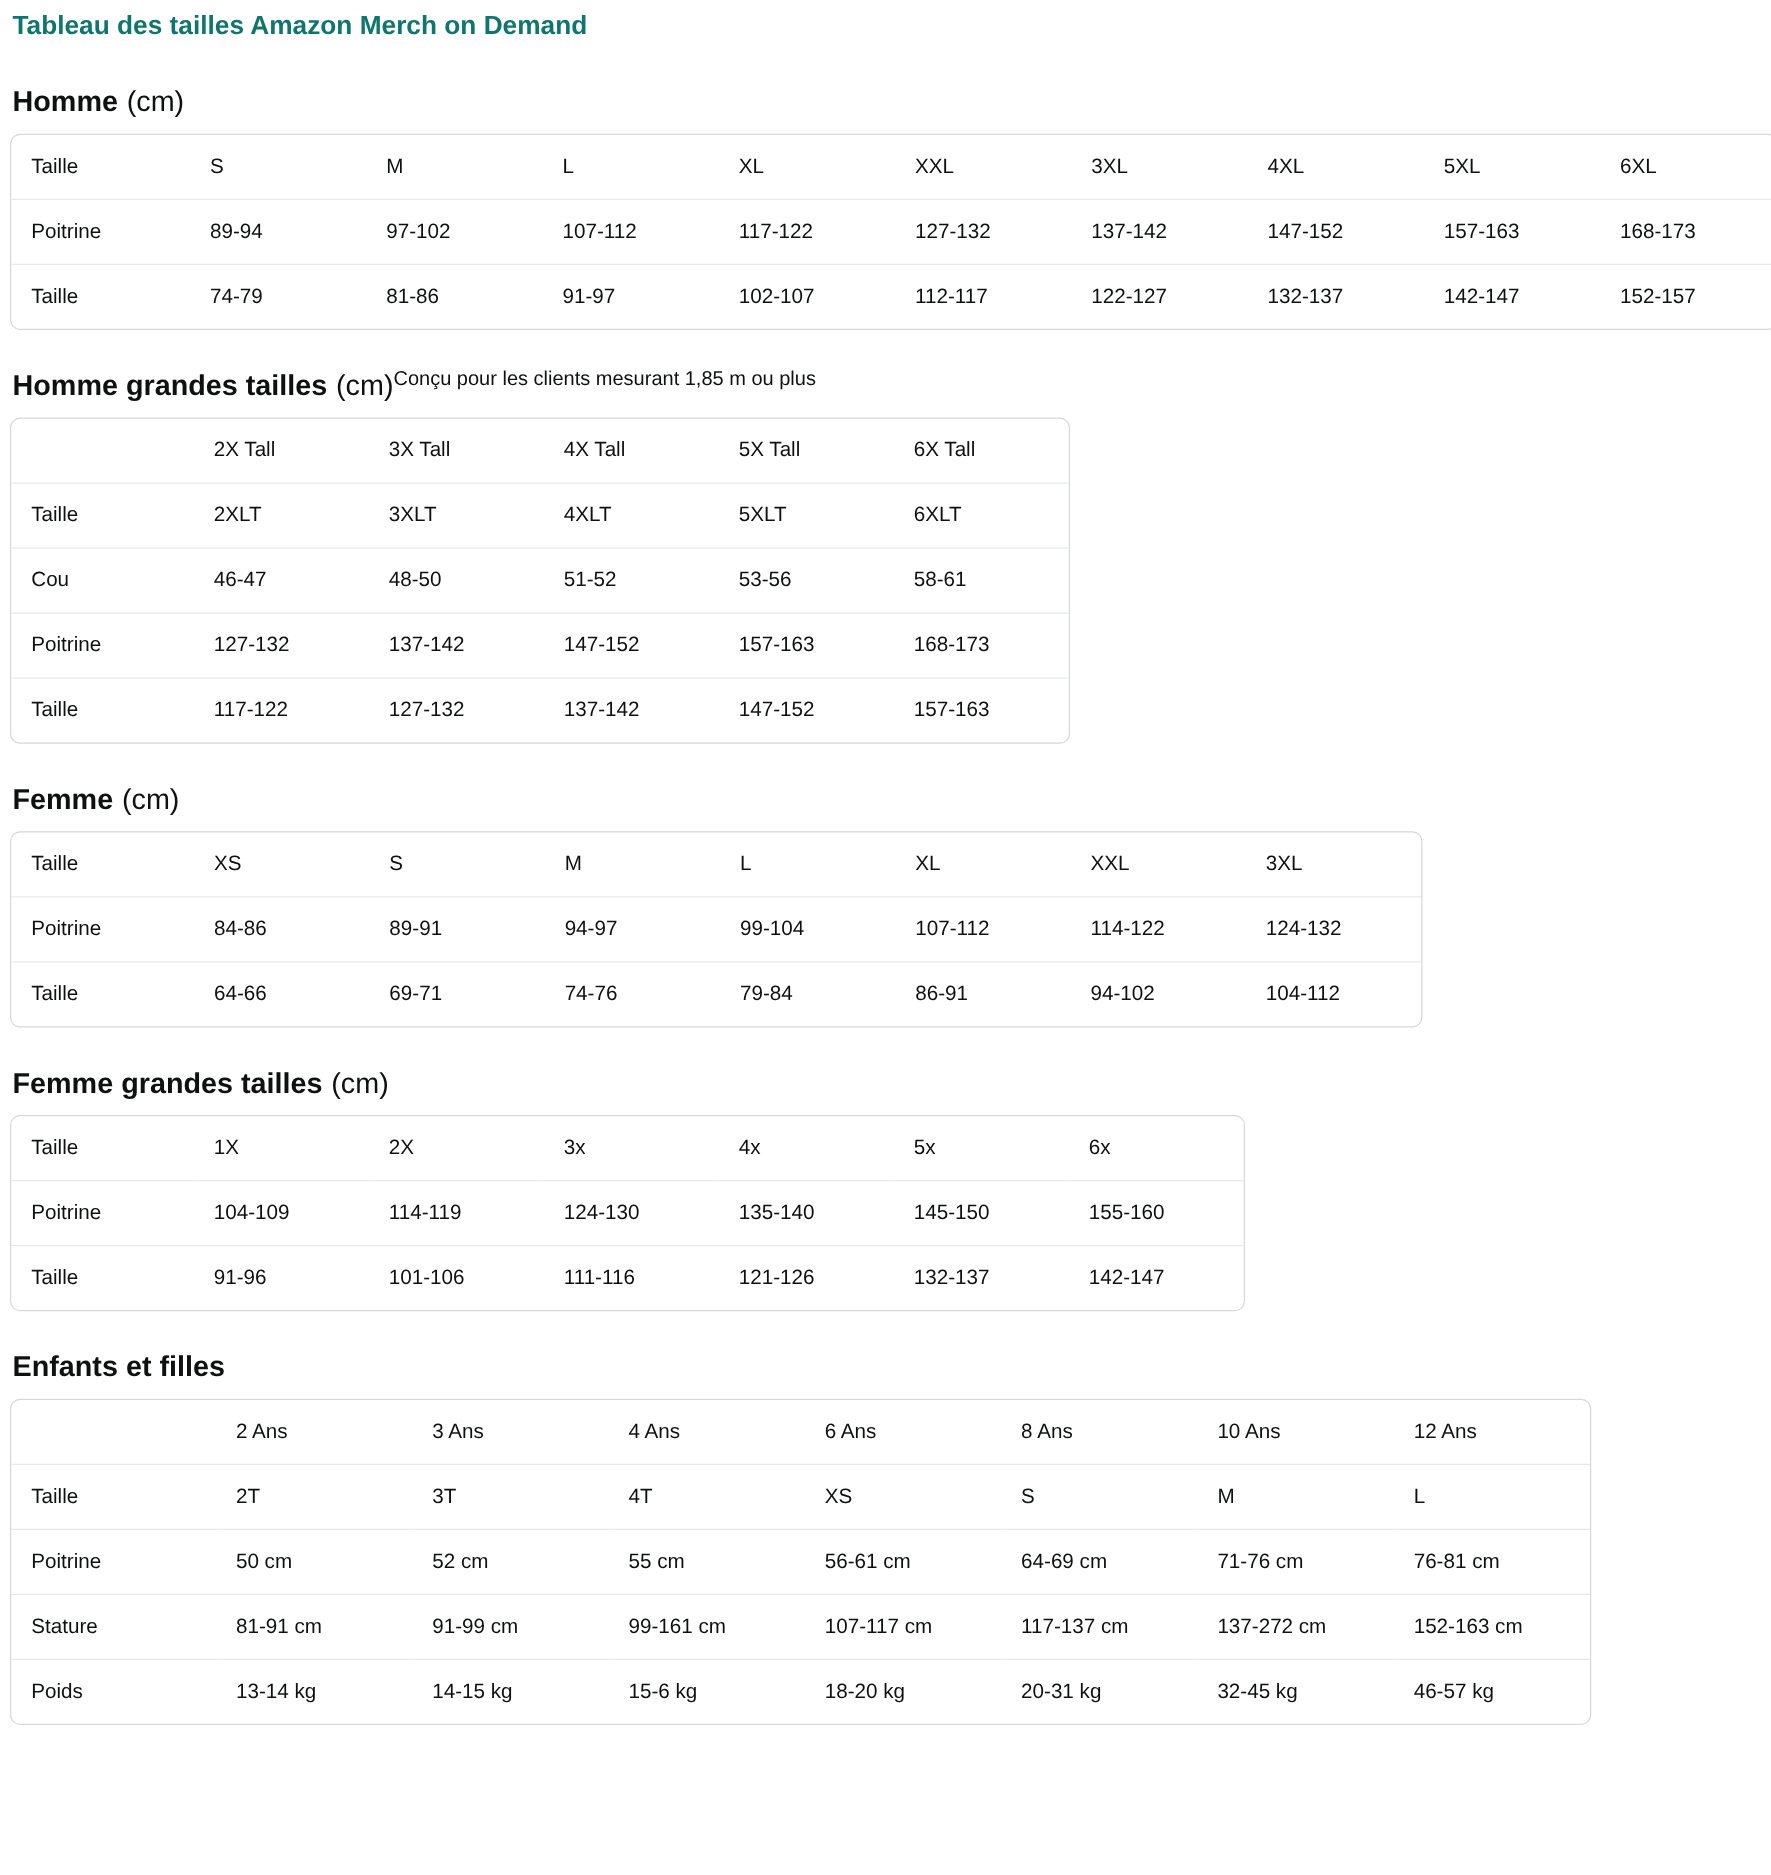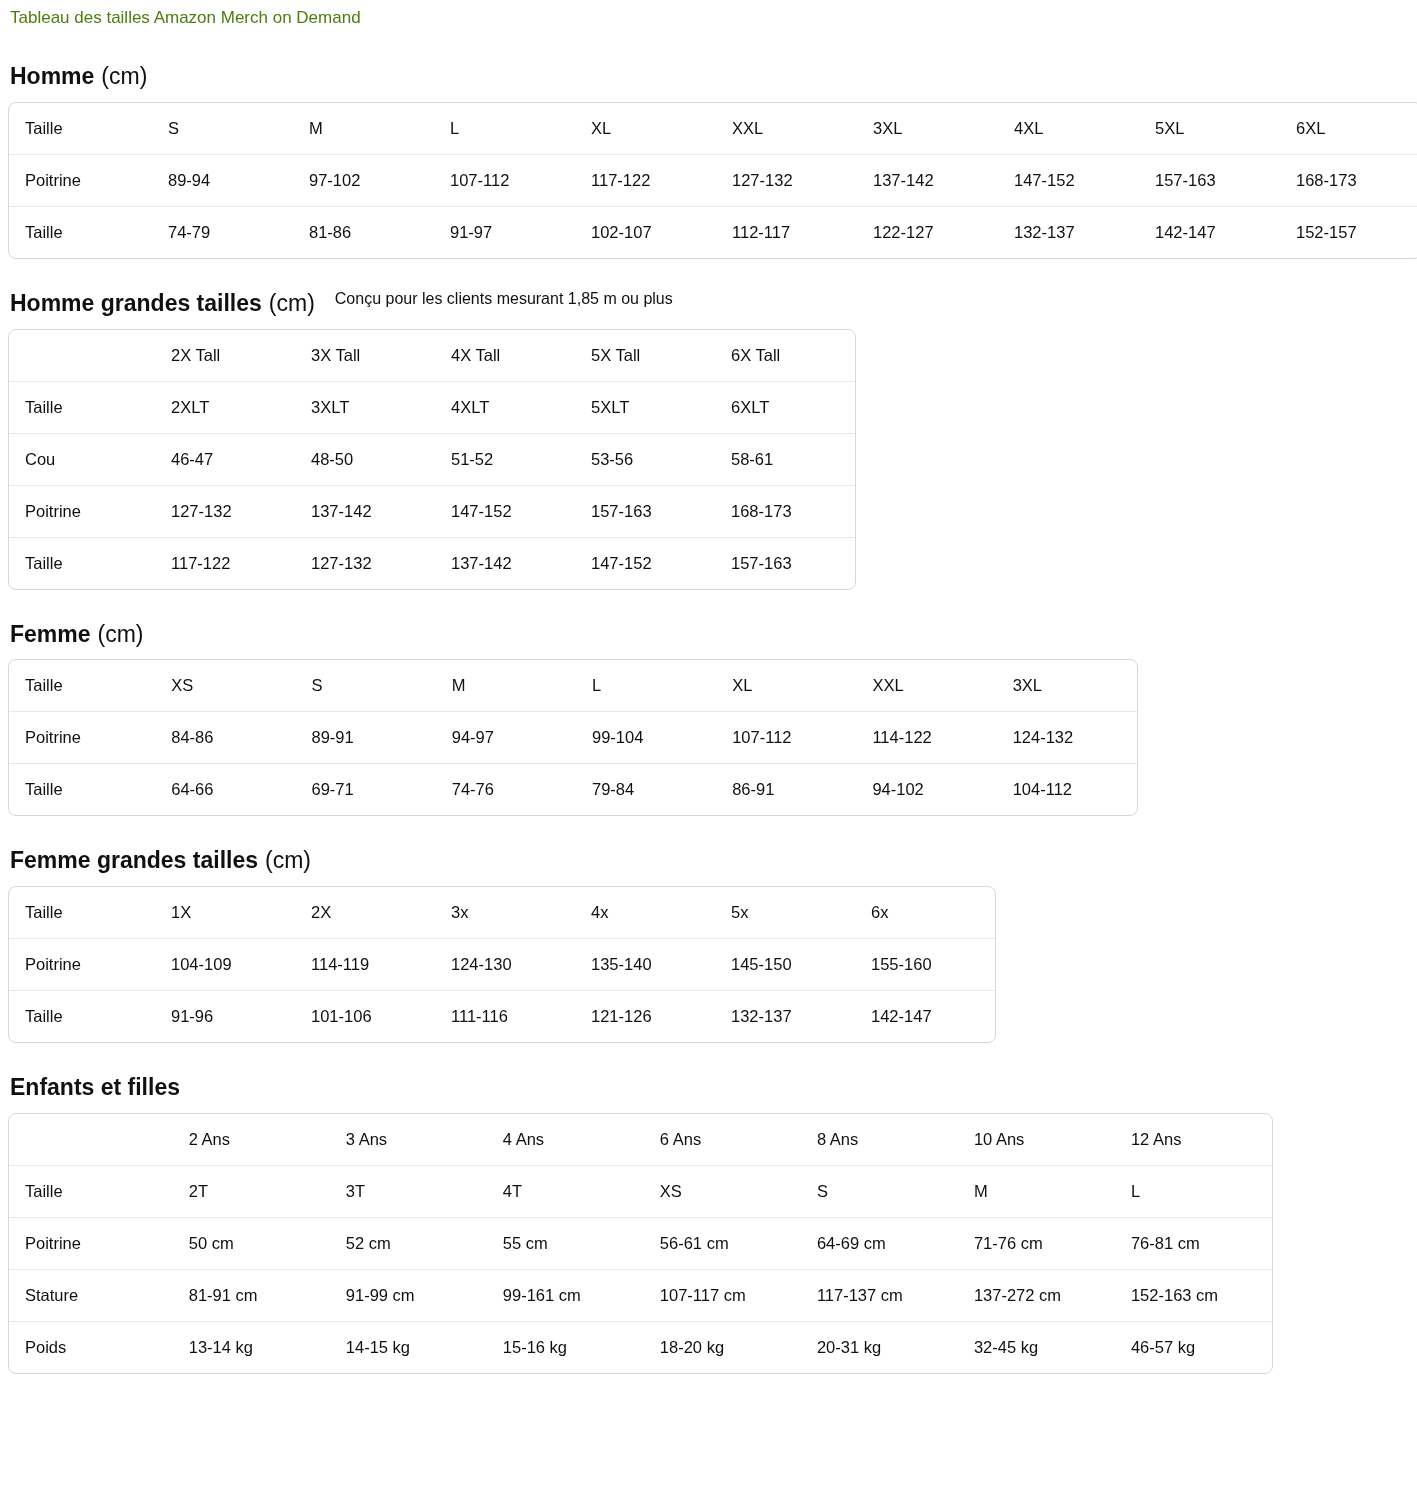--- a/index.html
+++ b/index.html
@@ -12,43 +12,43 @@
     min-height: 1500px;
     font-family: "Liberation Sans", sans-serif;
     color: #0f1111;
     -webkit-font-smoothing: antialiased;
   }
   .page {
     padding: 0 8px;
     box-sizing: border-box;
   }
   .doc-title {
-    font-size: 17px;
-    color: #4d7c0f;
+    font-size: 21px;
+    color: #0f766e;
     padding: 6px 0 2px 2px;
     line-height: 1.4;
+    font-weight: bold;
   }
   .section-heading {
     font-size: 23px;
     font-weight: bold;
     color: #0f1111;
     margin: 30px 0 10px 2px;
     line-height: 1.3;
     display: flex;
     align-items: flex-start;
     flex-wrap: wrap;
   }
   .section-heading .unit {
     font-weight: normal;
     margin-left: 7px;
   }
   .section-heading .note {
     font-weight: normal;
     font-size: 16px;
-    margin-left: 20px;
     color: #0f1111;
   }
   table.size-table {
     border-collapse: separate;
     border-spacing: 0;
     border: 1px solid #d5d9d9;
     border-radius: 8px;
     overflow: hidden;
     font-size: 16.5px;
     table-layout: fixed;
@@ -362,21 +362,21 @@
         <td>99-161 cm</td>
         <td>107-117 cm</td>
         <td>117-137 cm</td>
         <td>137-272 cm</td>
         <td>152-163 cm</td>
       </tr>
       <tr>
         <td class="rowhead">Poids</td>
         <td>13-14 kg</td>
         <td>14-15 kg</td>
-        <td>15-16 kg</td>
+        <td>15-6 kg</td>
         <td>18-20 kg</td>
         <td>20-31 kg</td>
         <td>32-45 kg</td>
         <td>46-57 kg</td>
       </tr>
     </tbody>
   </table>
 
   <div class="spacer"></div>
 </div>

